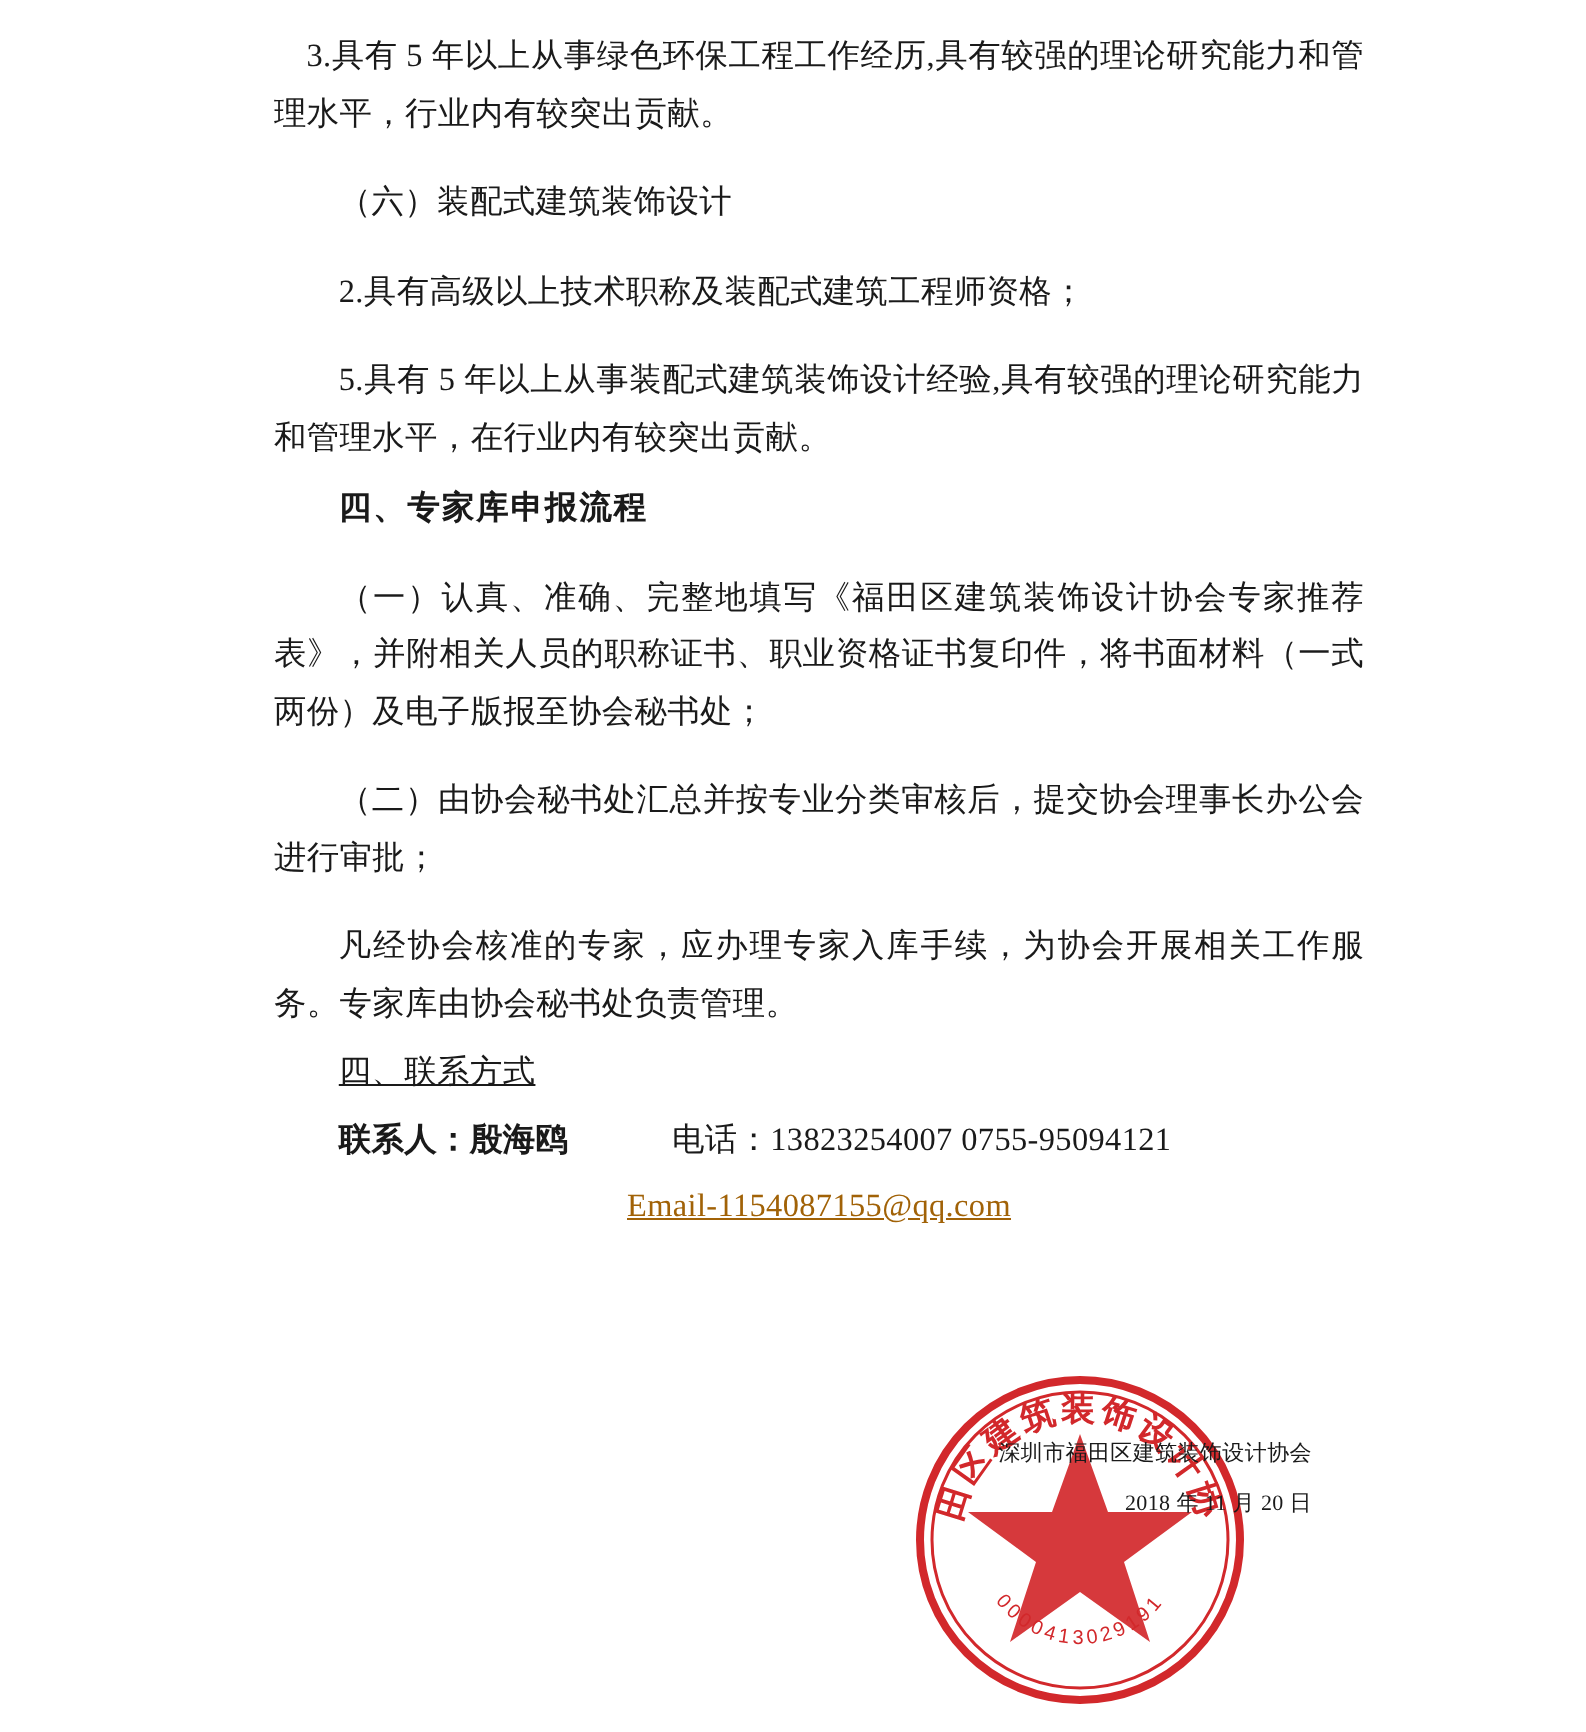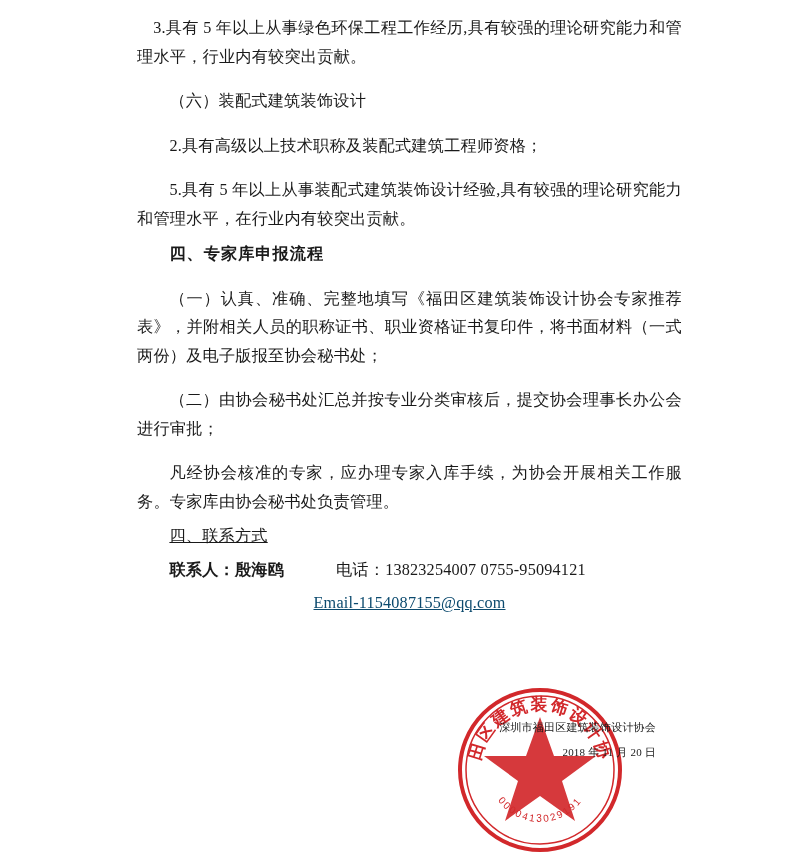--- a/index.html
+++ b/index.html
@@ -51,21 +51,21 @@
     letter-spacing: 0.2px;
   }
   .contact-label { font-weight: bold; }
   .spacer-inline { display: inline-block; width: 3.2em; }
   .email-line {
     text-align: center;
     text-indent: 0;
     margin-top: 0.05em;
   }
   .email {
-    color: #0c4a6e;
+    color: #a16207;
     text-decoration: underline;
     font-family: "Liberation Serif", serif;
   }
   .sign-block {
     position: absolute;
     right: 108px;
     top: 718px;
     width: 290px;
     text-align: right;
   }

